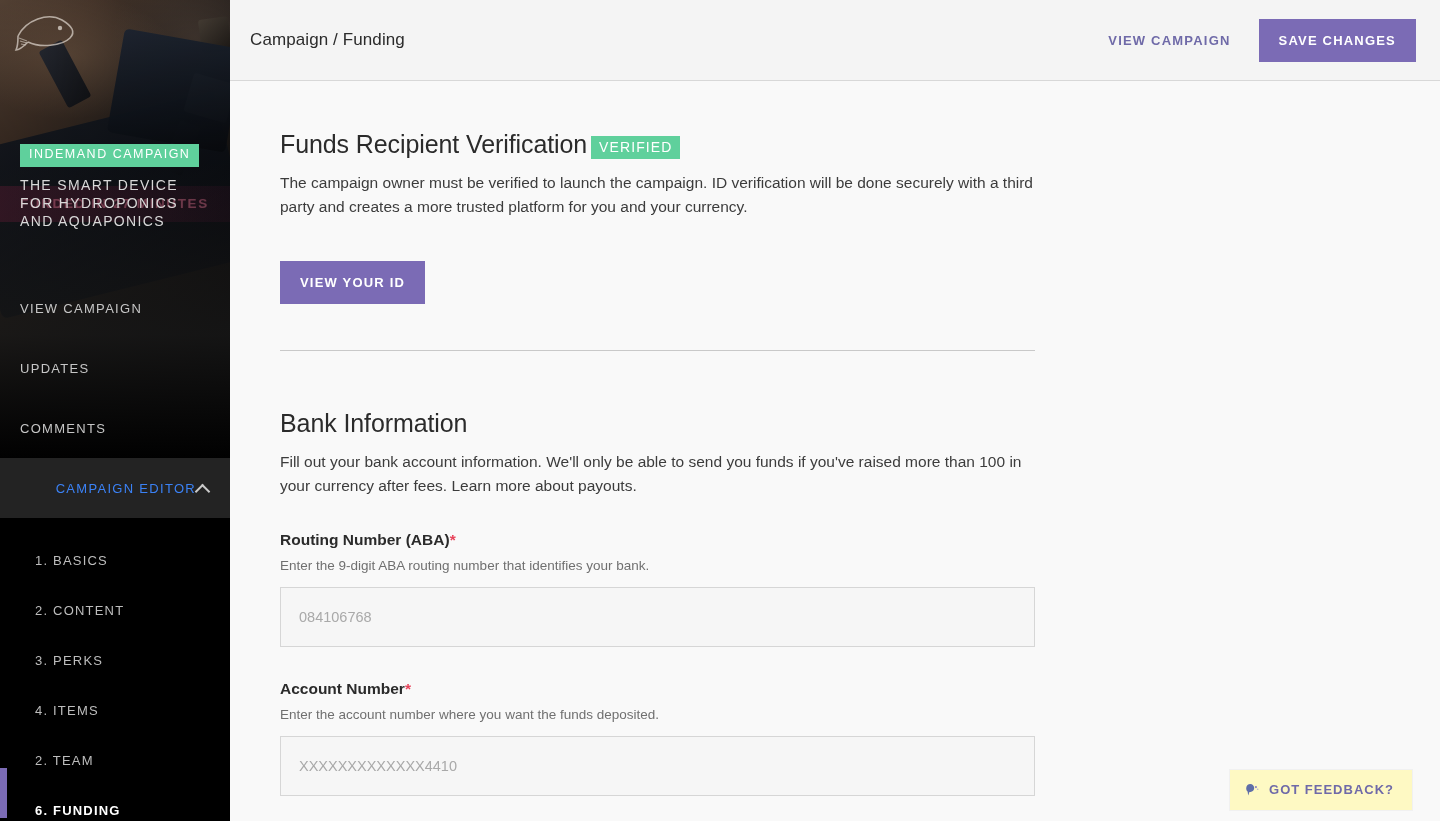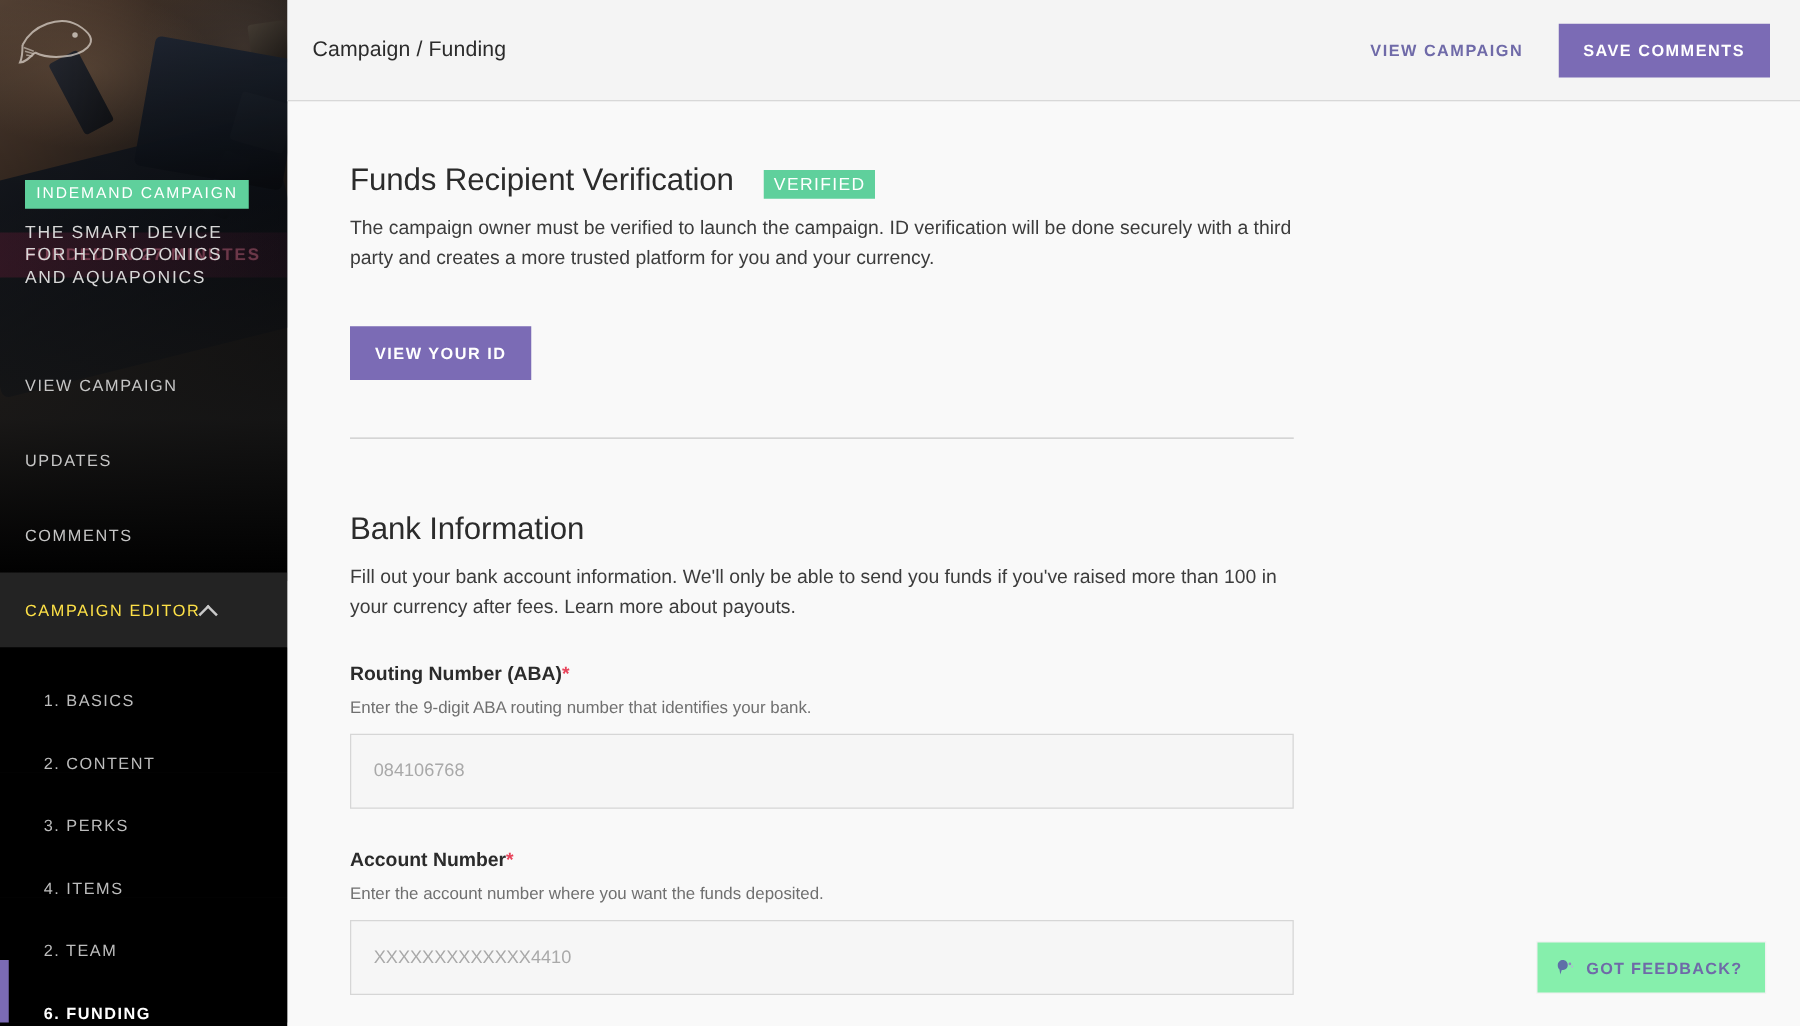--- a/index.html
+++ b/index.html
@@ -146,22 +146,22 @@
     color: #c6c6c6;
     font-size: 13px;
     letter-spacing: 1.3px;
     cursor: pointer;
     position: relative;
     background: transparent;
   }
 
   .nav-item.group {
     background: #232323;
-    justify-content: flex-start;
-    color: #fde047;
+    justify-content: flex-end;
+    color: #3b82f6;
   }
 
   .chev {
     width: 14px; height: 14px;
     display: inline-block;
     position: relative;
   }
   .chev:before {
     content: "";
     position: absolute;
@@ -267,21 +267,21 @@
   .content {
     position: relative;
     padding: 49px 0 0 50px;
   }
 
   .section { width: 755px; }
 
   .section-head {
     display: flex;
     align-items: center;
-    gap: 24px;
+    gap: 4px;
     margin-bottom: 12px;
   }
 
   .section-title {
     font-size: 25px;
     font-weight: 400;
     color: #2b2b2b;
     letter-spacing: -.1px;
   }
 
@@ -354,25 +354,24 @@
     color: #2b2b2b;
     padding: 0 18px;
     outline: none;
   }
   .field-input::placeholder { color: #a9a9a9; }
 
   
   .feedback {
     position: absolute;
     right: 28px;
-    bottom: 27px;
-    background: #86efac;
+    bottom: 11px;
+    background: #fef9c3;
     padding: 12px 18px 12px 14px;
     display: flex;
-    align-items: center;
     gap: 9px;
     cursor: pointer;
     box-shadow: 0 0 0 1px rgba(0,0,0,0.03);
   }
   .feedback-label {
     color: #6f6aa8;
     font-size: 13px;
     font-weight: 700;
     letter-spacing: 1px;
   }
@@ -449,21 +448,21 @@
   </aside>
 
   <main class="main">
 
     <div class="top-accent"></div>
 
     <header class="topbar">
       <div class="breadcrumb">Campaign / Funding</div>
       <div class="topbar-actions">
         <button class="link-btn">VIEW CAMPAIGN</button>
-        <button class="primary-btn">SAVE COMMENTS</button>
+        <button class="primary-btn">SAVE CHANGES</button>
       </div>
     </header>
 
     <div class="content">
 
       <section class="section">
         <div class="section-head">
           <h1 class="section-title">Funds Recipient Verification</h1>
           <span class="badge-verified">VERIFIED</span>
         </div>

